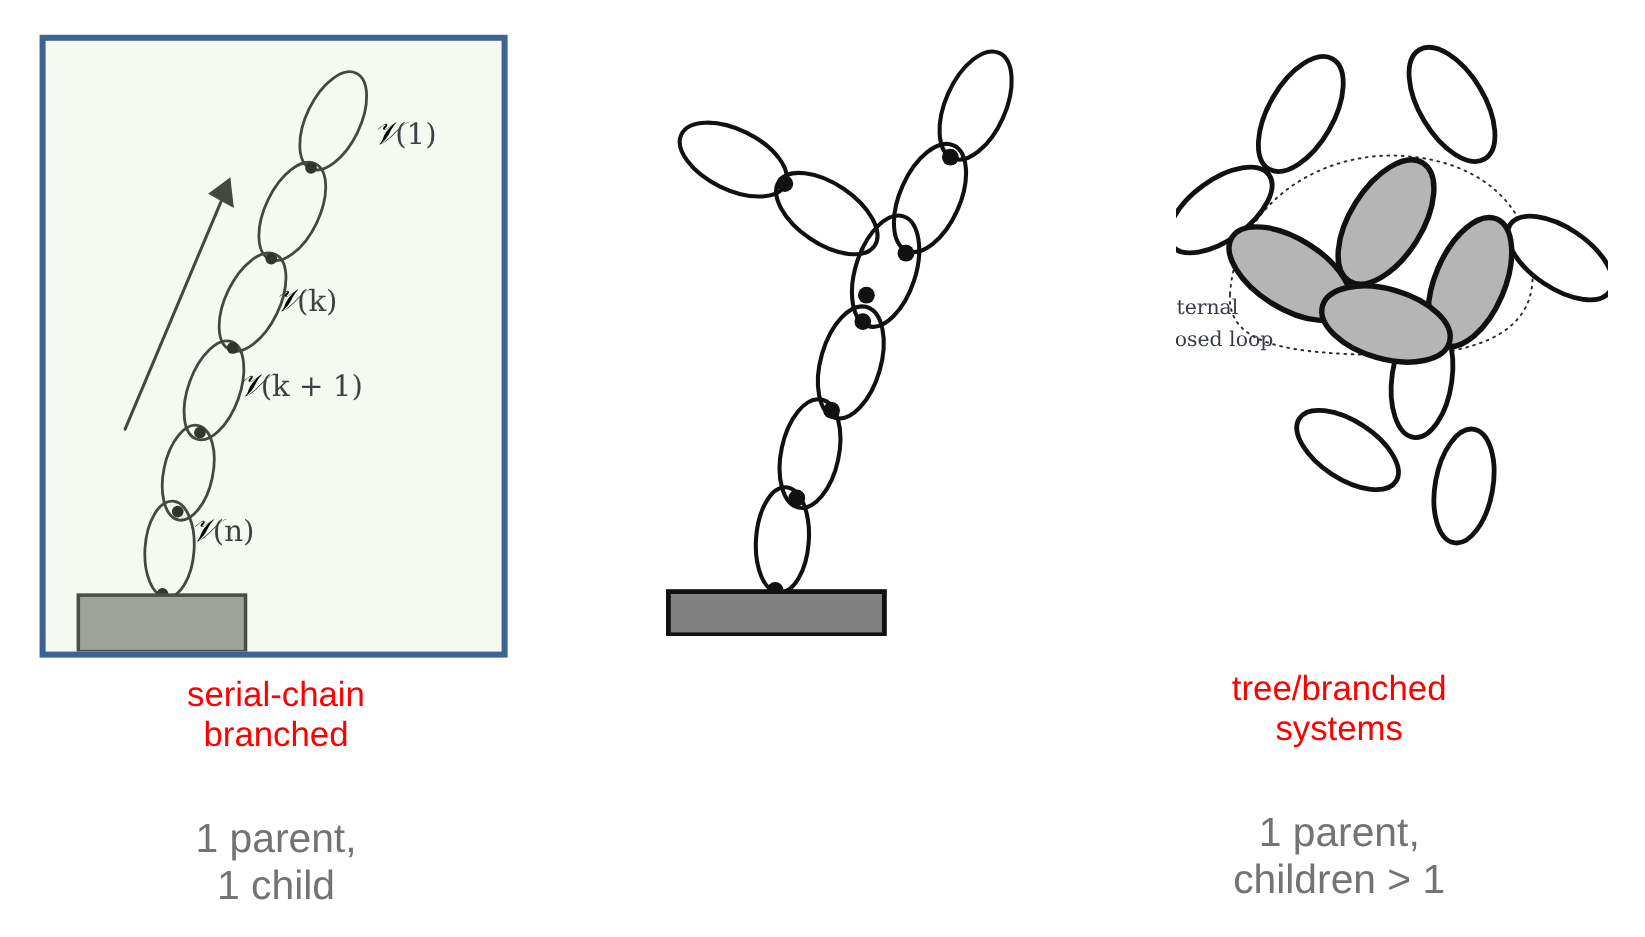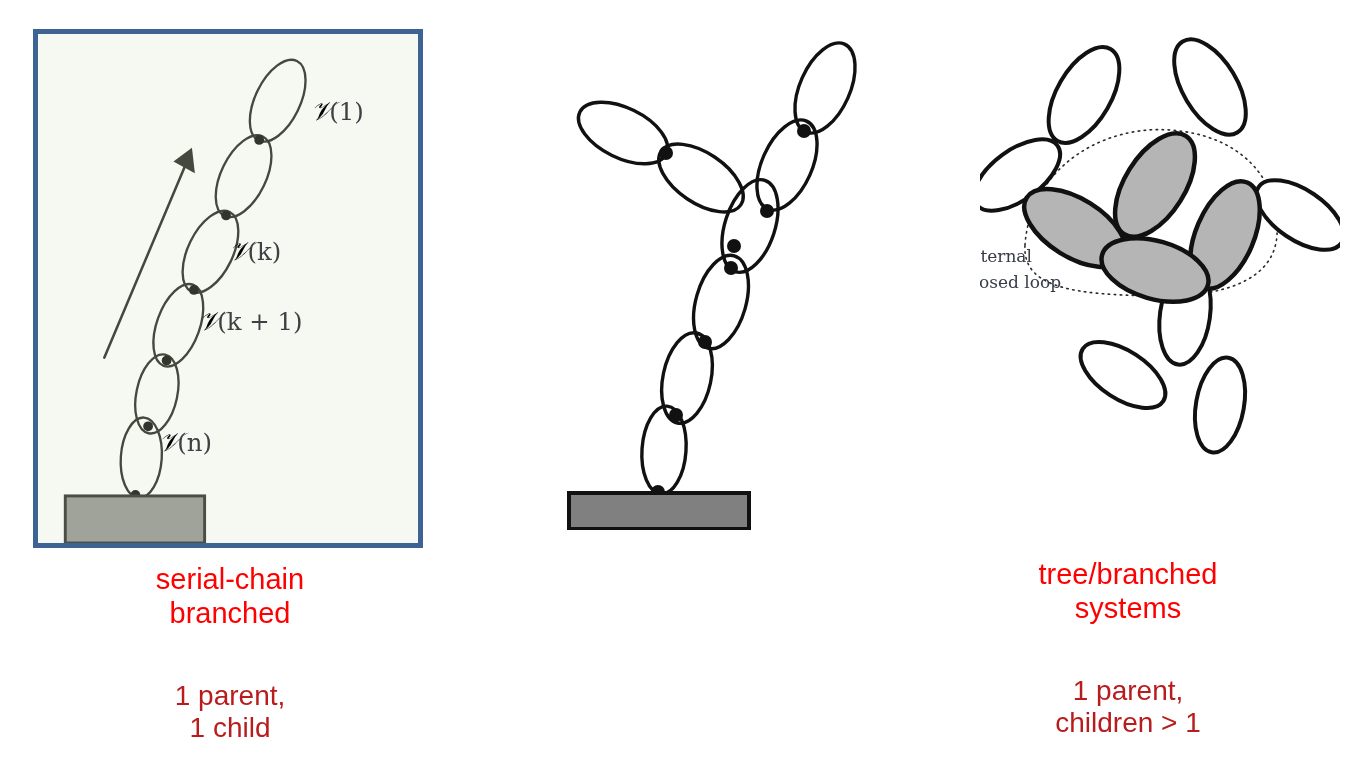--- a/index.html
+++ b/index.html
@@ -23,21 +23,21 @@
     height: 781px;
   }
 
   
   .column {
     position: absolute;
     top: 0;
     height: 781px;
   }
   #col-serial  { left: 0px;   width: 470px; }
-  #col-tree    { left: 456px; width: 440px; text-decoration: underline; }
+  #col-tree    { left: 444px; width: 440px; text-decoration: underline; }
   #col-closed  { left: 910px; width: 461px; }
 
   
   .framed-panel {
     position: absolute;
     left: 33px;
     top: 29px;
     width: 390px;
     height: 519px;
     background: #f6f9f1;
@@ -81,22 +81,22 @@
     text-align: center;
     line-height: 1.16;
   }
   .caption-title {
     color: #ff0000;
     font-size: 29px;
     font-family: "Liberation Sans", sans-serif;
     white-space: pre-line;
   }
   .caption-sub {
-    color: #b91c1c;
-    font-size: 28px;
+    color: #737373;
+    font-size: 34px;
     font-family: "Liberation Sans", sans-serif;
     white-space: pre-line;
   }
 
   #caption-serial        { left: 55px;  top: 563px; width: 350px; }
   #caption-serial-sub    { left: 55px;  top: 680px; width: 350px; text-align: center; }
   #caption-tree          { left: 492px; top: 558px; width: 360px; }
   #caption-tree-sub      { left: 492px; top: 675px; width: 360px; text-align: center; }
 </style>
 </head>

